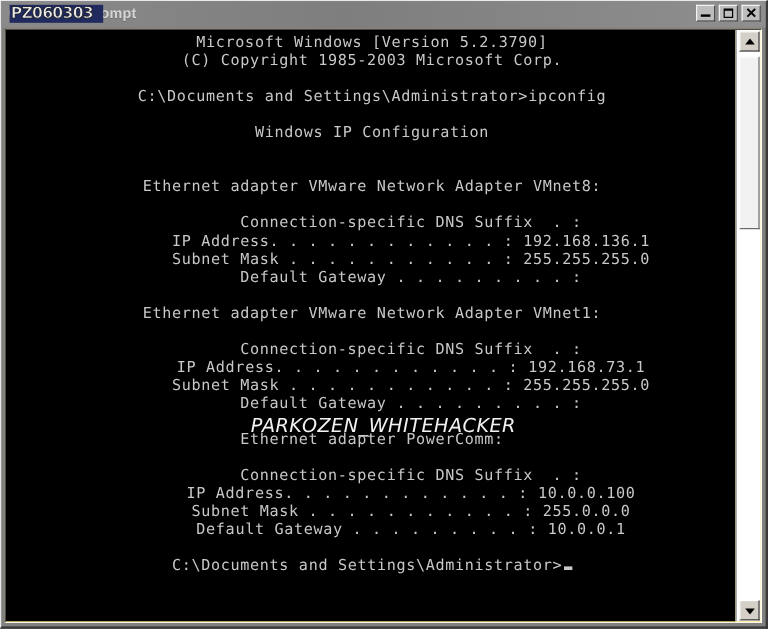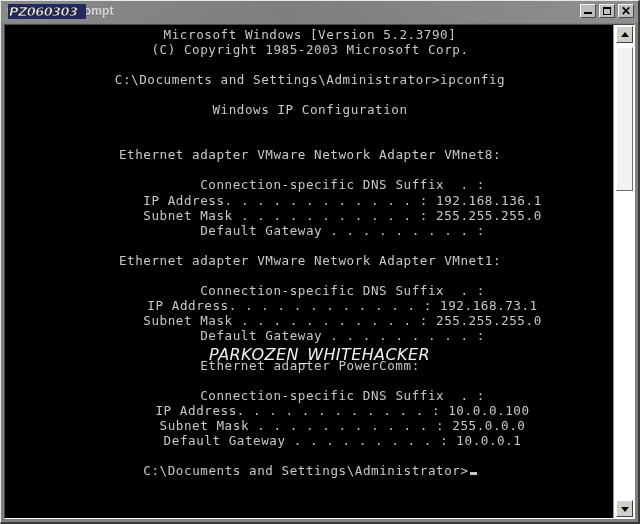--- a/index.html
+++ b/index.html
@@ -59,21 +59,20 @@
     width: 78px;
     height: 15px;
     background: #202a5e;
     overflow: hidden;
   }
   #title-watermark span {
     position: absolute;
     left: 1px;
     top: 0px;
     font-family: "DejaVu Sans", sans-serif;
-    font-style: italic;
     font-weight: bold;
     font-size: 13px;
     letter-spacing: -0.6px;
     color: #e9e9e9;
     -webkit-text-stroke: 0.6px #101010;
     white-space: nowrap;
   }
 
   
   .winbtn {

